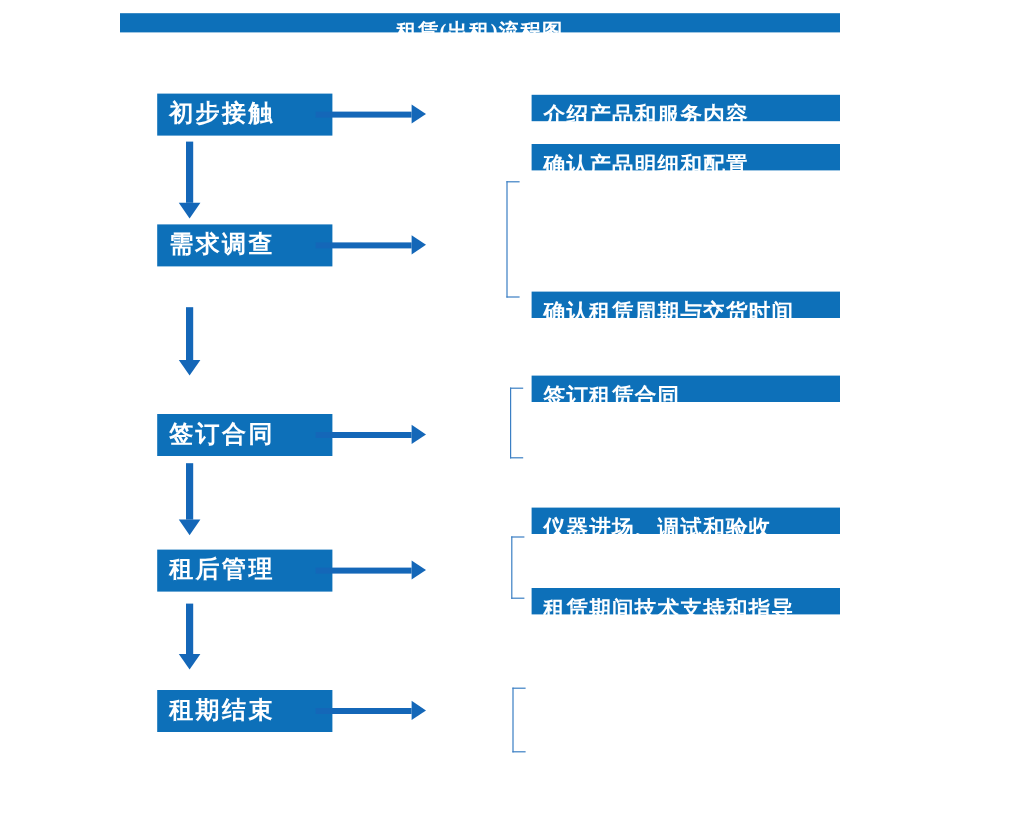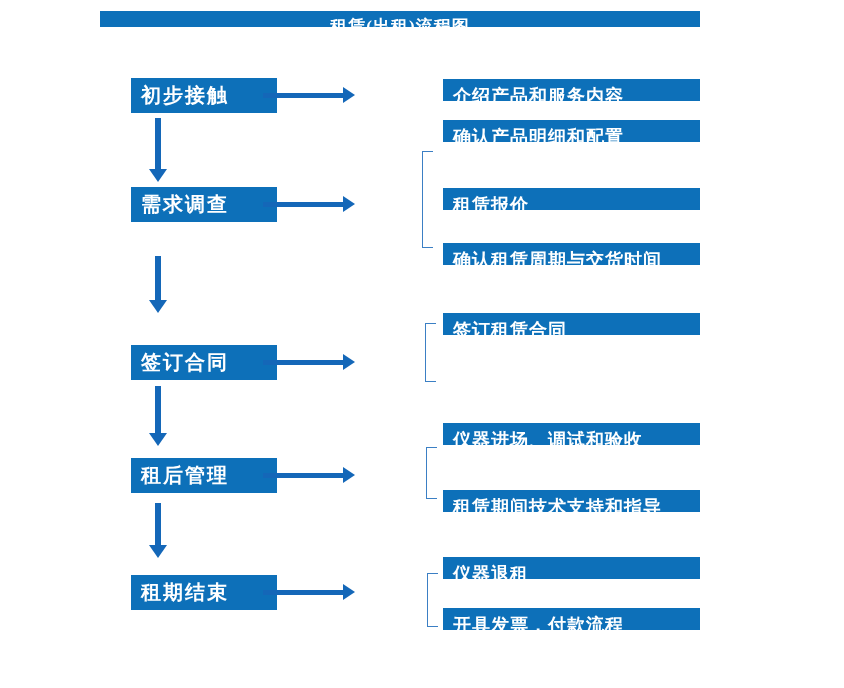--- a/index.html
+++ b/index.html
@@ -115,24 +115,21 @@
   </div>
 
   <div class="bracket" style="left:422px;top:151px;height:97px"></div>
   <div class="bracket" style="left:425px;top:323px;height:59px"></div>
   <div class="bracket" style="left:426px;top:447px;height:52px"></div>
   <div class="bracket" style="left:427px;top:573px;height:54px"></div>
 
   <div class="box detail" style="top:79px">介绍产品和服务内容</div>
 
   <div class="box detail" style="top:120px">确认产品明细和配置</div>
-  <div class="box detail" style="top:188px">租赁报价</div>
   <div class="box detail" style="top:313px">签订租赁合同</div>
 
   <div class="box detail" style="top:243px">确认租赁周期与交货时间</div>
 
   <div class="box detail" style="top:423px">仪器进场、调试和验收</div>
   <div class="box detail" style="top:490px">租赁期间技术支持和指导</div>
 
-  <div class="box detail" style="top:557px">仪器退租</div>
-  <div class="box detail" style="top:608px">开具发票，付款流程</div>
 
 </div>
 
 </body></html>

